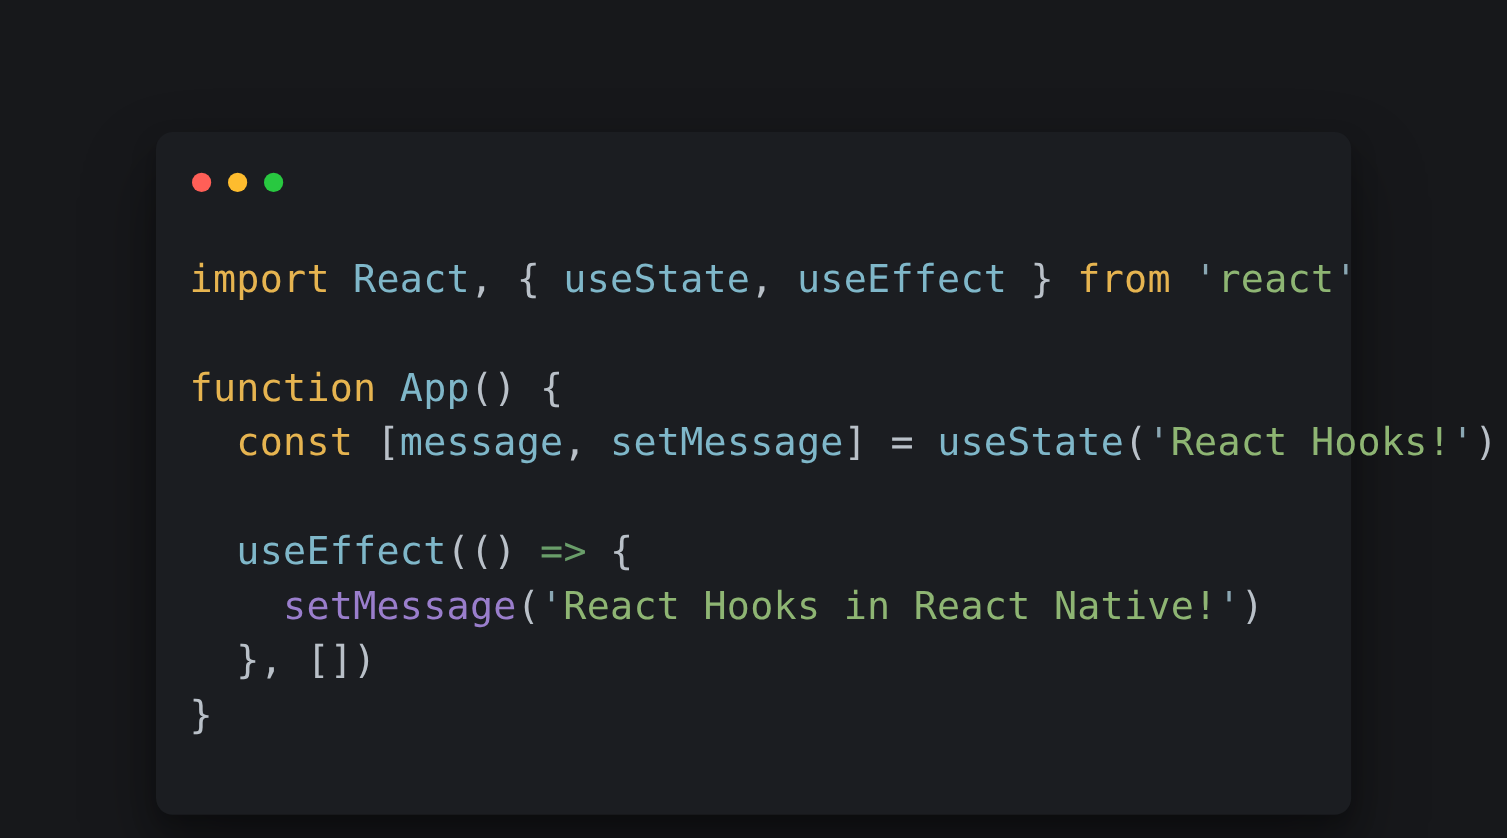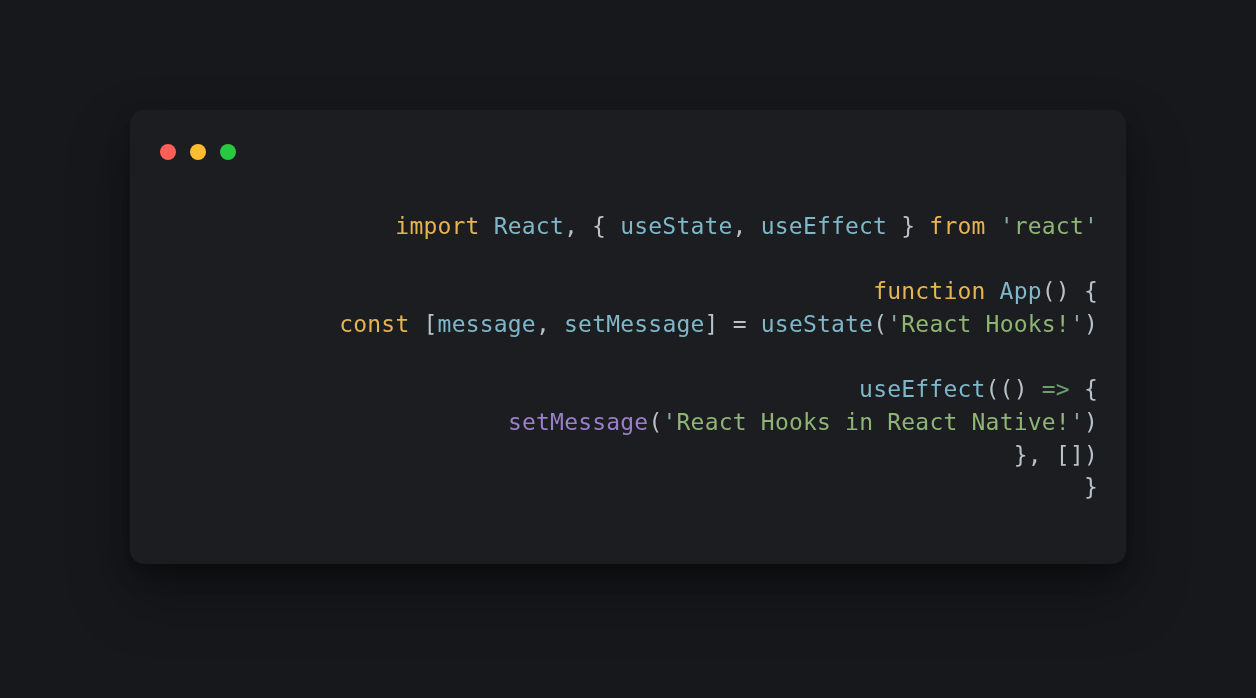--- a/index.html
+++ b/index.html
@@ -31,25 +31,24 @@
     width: 16px;
     height: 16px;
     border-radius: 50%;
   }
   .dot-red    { background: #ff5f57; }
   .dot-yellow { background: #febc2e; }
   .dot-green  { background: #28c840; }
 
   pre.code {
     margin-top: 42px;
-    font-size: 23px;
+    font-size: 32px;
     line-height: 1.42;
     white-space: pre;
     letter-spacing: 0.2px;
-    text-align: right;
   }
 
   
   .tk-key     { color: #e6b450; } 
   .tk-ident   { color: #7fb7c9; } 
   .tk-punc    { color: #b9c0c8; } 
   .tk-arrow   { color: #6a9e6a; } 
   .tk-str     { color: #8eb573; } 
   .tk-strq    { color: #8aa7b3; } 
   .tk-call    { color: #9a7ecc; } 

